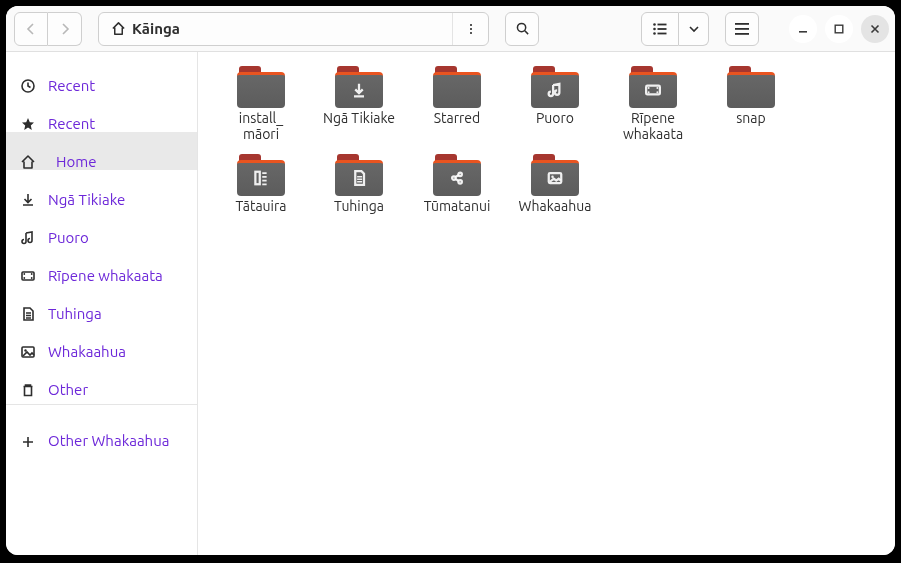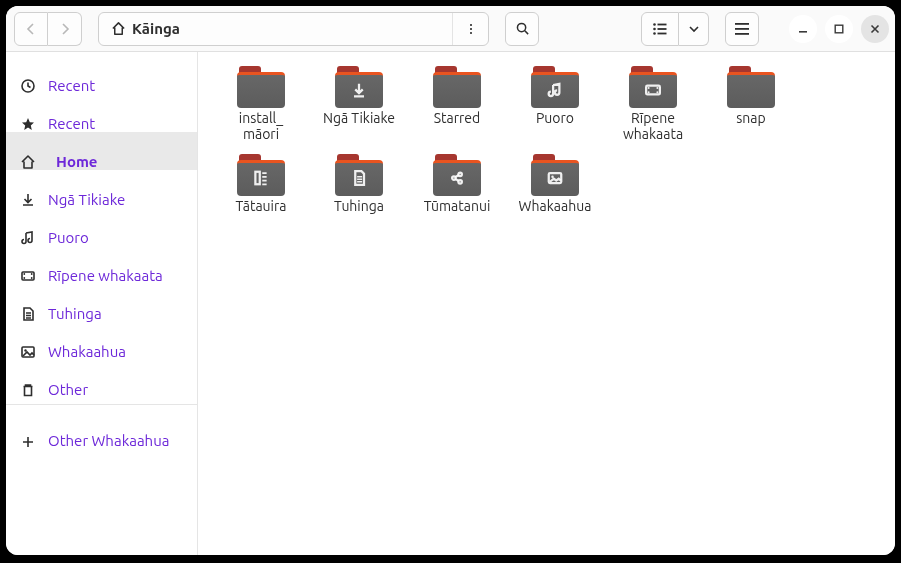--- a/index.html
+++ b/index.html
@@ -41,21 +41,21 @@
   
   .body { flex:1; display:flex; min-height:0; }
   .sidebar {
     width: 192px; border-right: 1px solid #e5e5e5; background:#fff;
     display:flex; flex-direction:column; padding-top:4px;
   }
   .side-item {
     height: 38px; display:flex; align-items:flex-end; gap:12px; padding: 0 14px;
     font-size: 15px; color:#6d28d9; cursor:pointer;
   }
-  .side-item.active { background:#e9e9e9; font-weight:700;gap:20px; }
+  .side-item.active { background:#e9e9e9; font-weight:400;gap:20px; }
   .side-icon { width:16px; display:flex; align-items:center; justify-content:center; color:#2e2e2e; }
   .side-sep { height:1px; background:#e5e5e5; margin:6px 0; }
 
   .content {
     flex:1; overflow:auto; padding: 10px 6px 10px 14px; background:#fff;
     display:flex; flex-wrap:wrap; align-content:flex-start; gap: 0;
   }
   .item {
     width: 98px; display:flex; flex-direction:column; align-items:center;
     padding: 4px 2px 8px; cursor:pointer;

